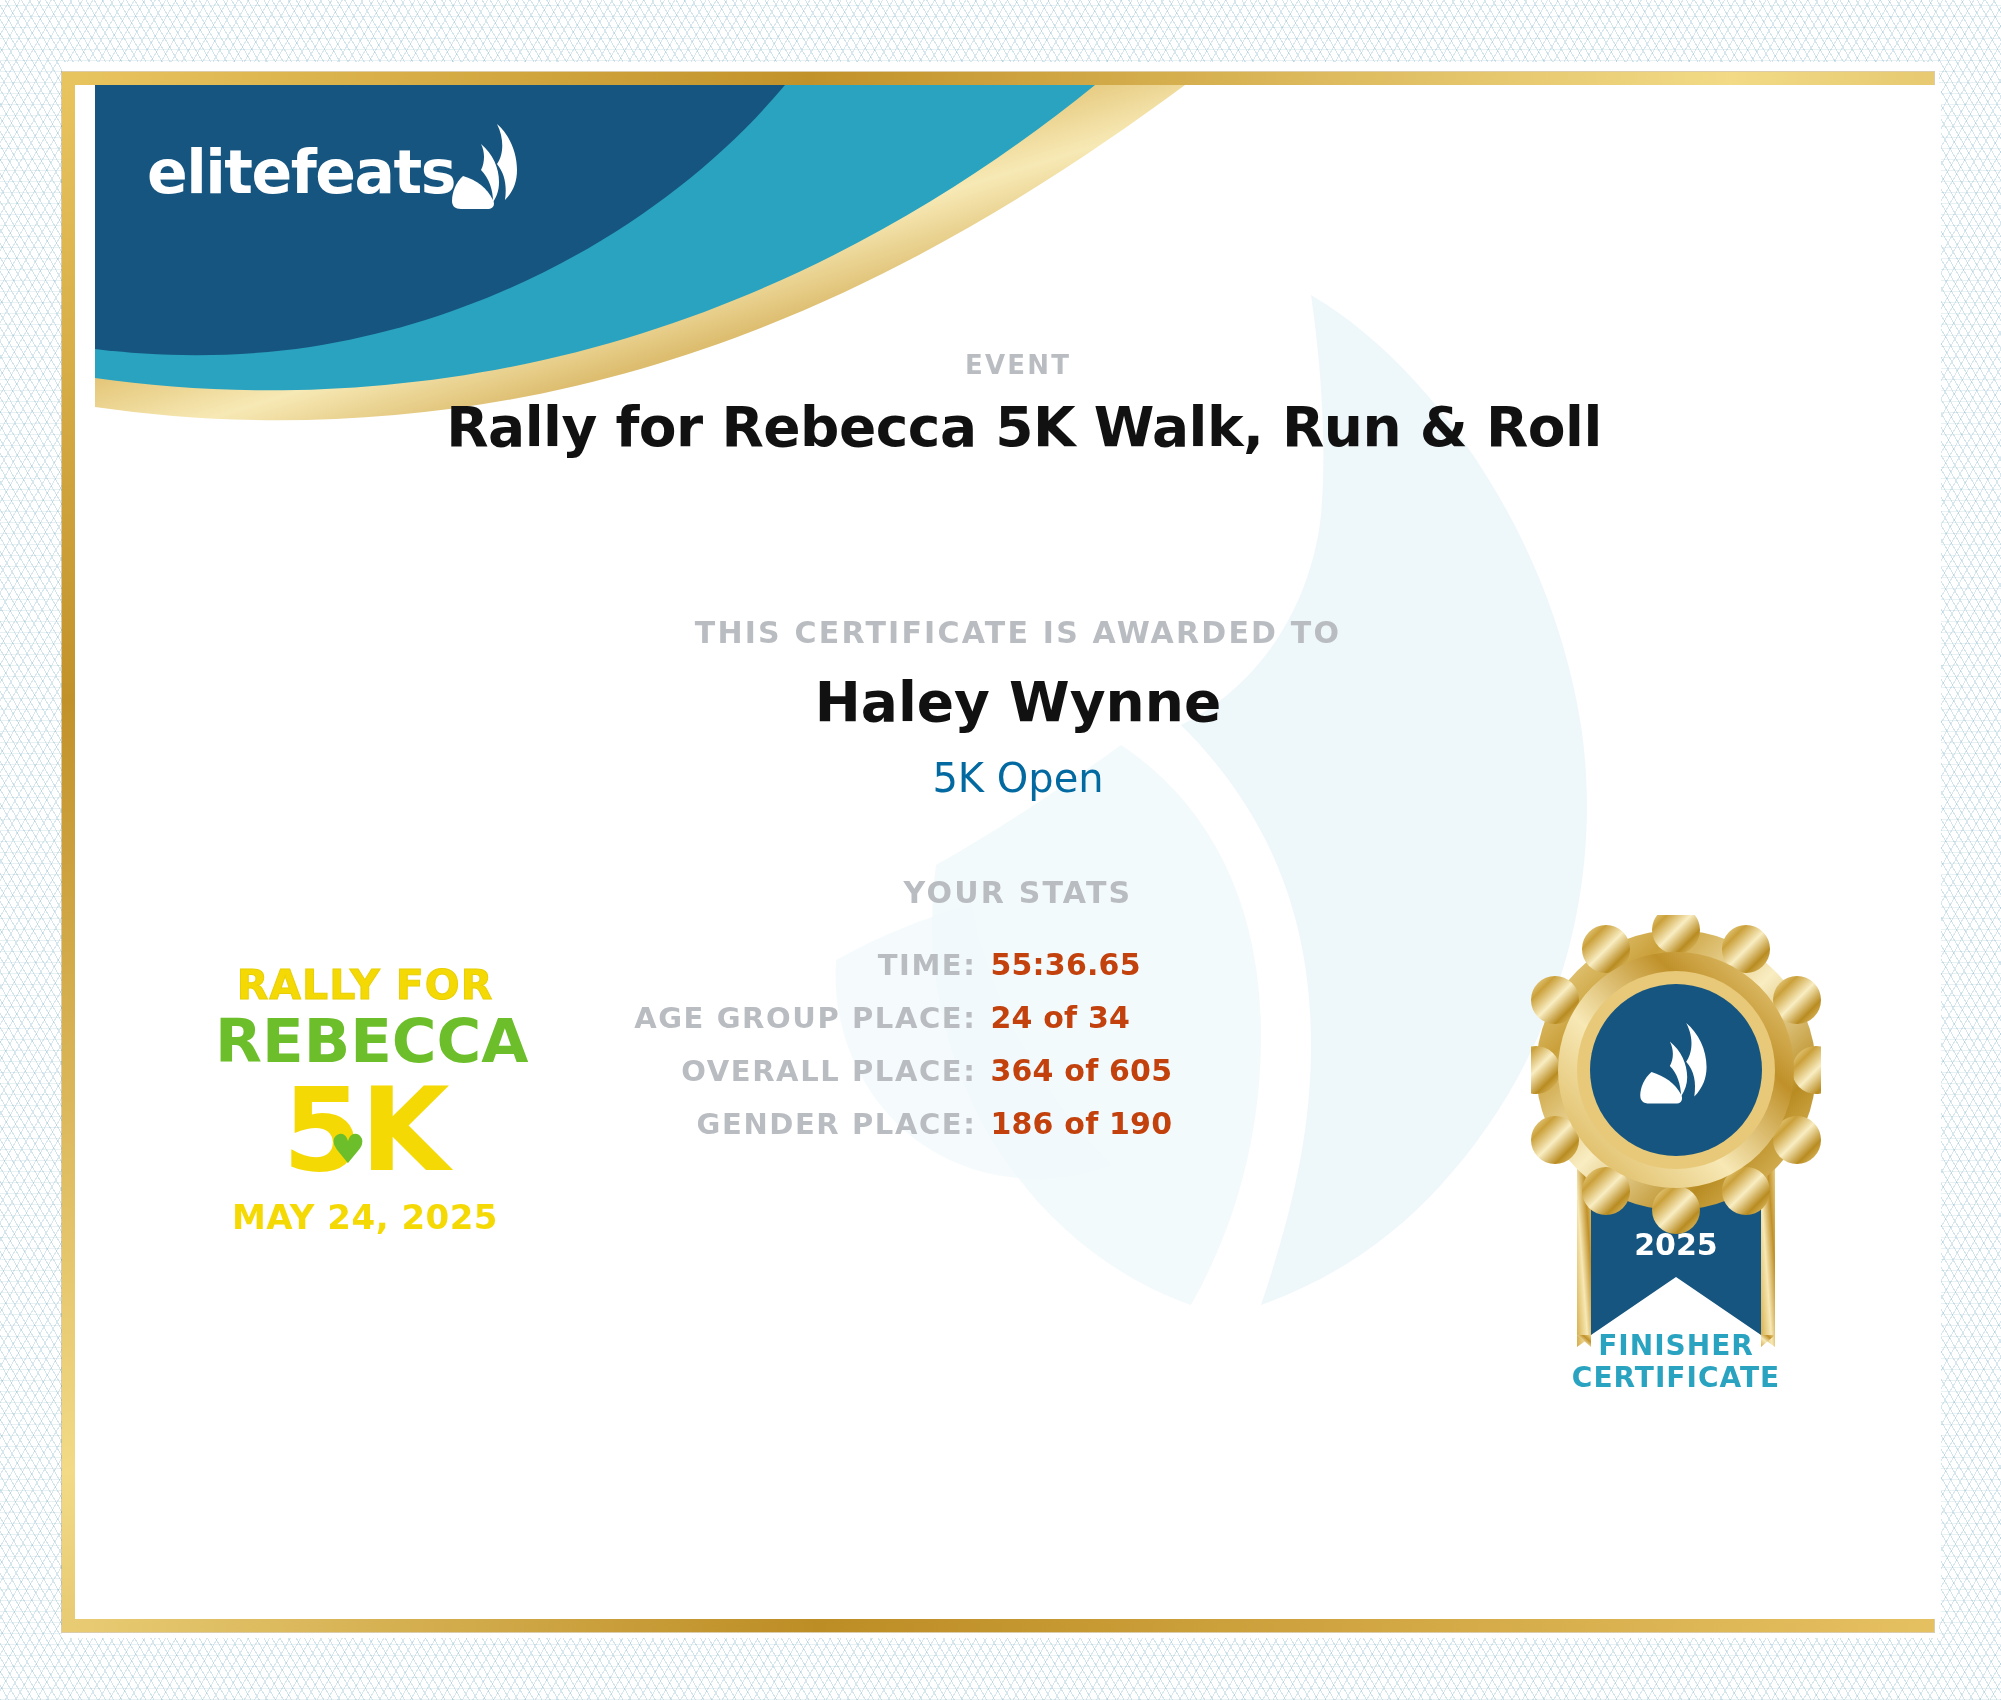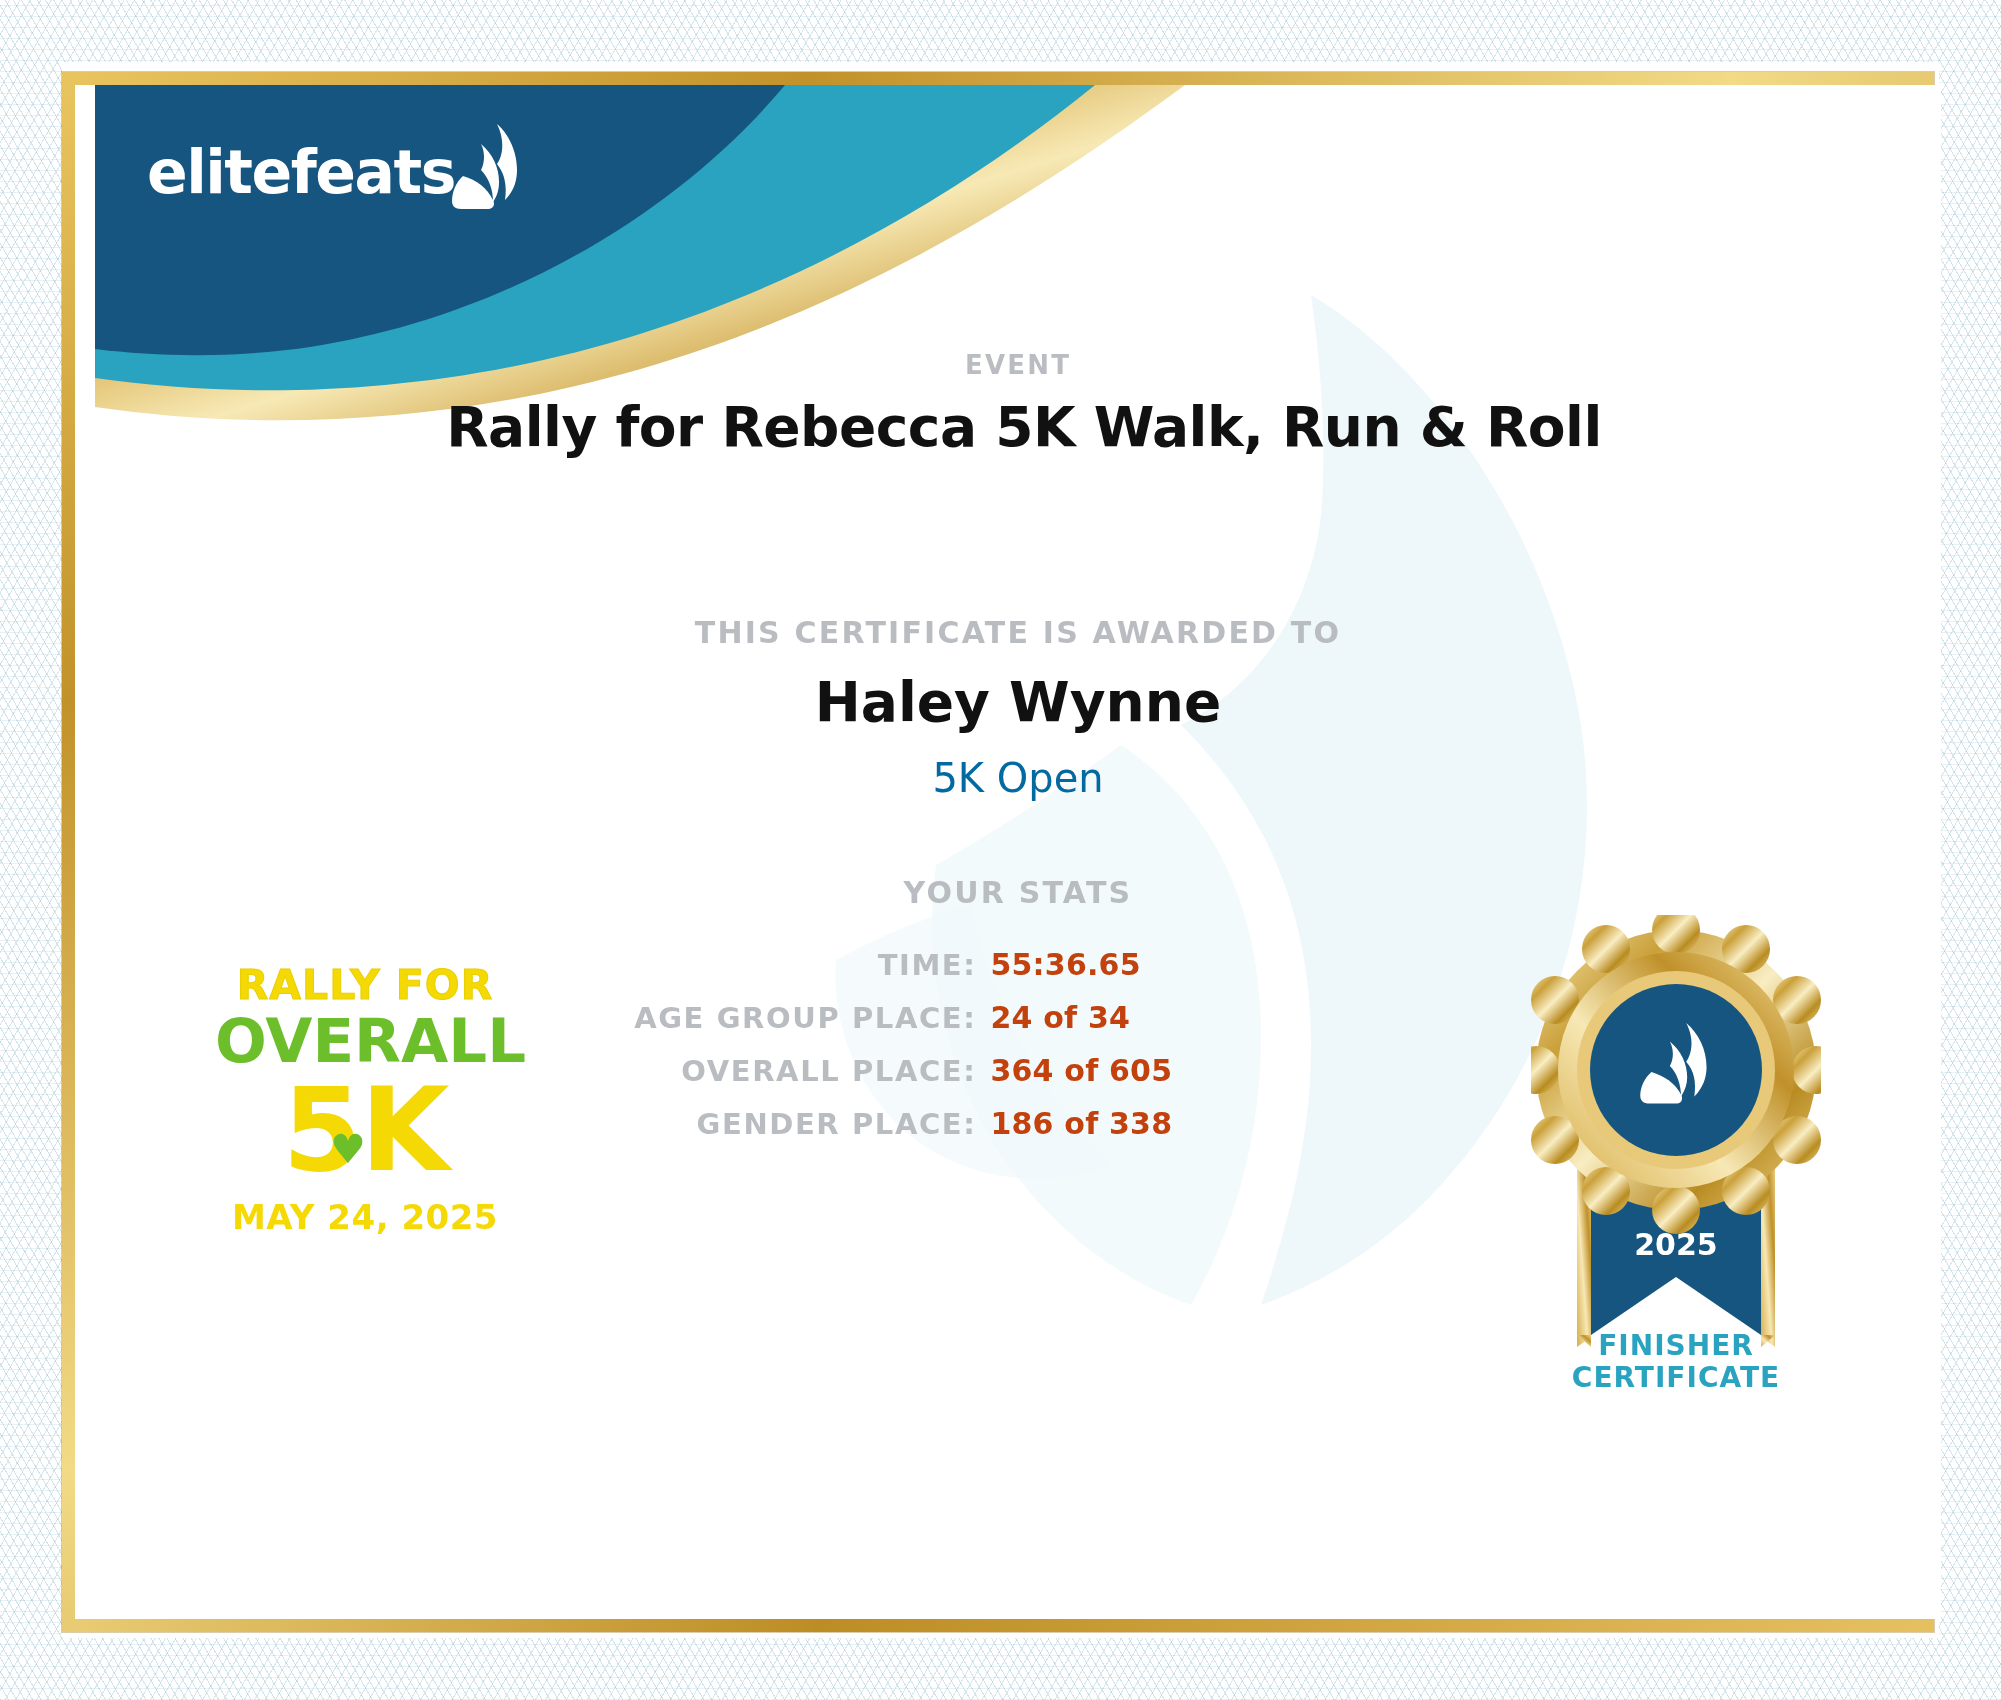--- a/index.html
+++ b/index.html
@@ -331,27 +331,27 @@
         <div class="stat-row">
           <div class="stat-key">AGE GROUP PLACE:</div>
           <div class="stat-val">24 of 34</div>
         </div>
         <div class="stat-row">
           <div class="stat-key">OVERALL PLACE:</div>
           <div class="stat-val">364 of 605</div>
         </div>
         <div class="stat-row">
           <div class="stat-key">GENDER PLACE:</div>
-          <div class="stat-val">186 of 338</div>
+          <div class="stat-val">186 of 190</div>
         </div>
       </div>
 
       <div class="race-logo">
         <div class="rl-1">RALLY FOR</div>
-        <div class="rl-2">OVERALL</div>
+        <div class="rl-2">REBECCA</div>
         <div class="rl-3">
           <span>5K</span>
           <span class="rl-heart">♥</span>
         </div>
         <div class="rl-4">MAY 24, 2025</div>
       </div>
 
       <svg class="medal" viewBox="0 0 290 470">
         <defs>
           <linearGradient id="mg" x1="0" y1="0" x2="1" y2="1">

